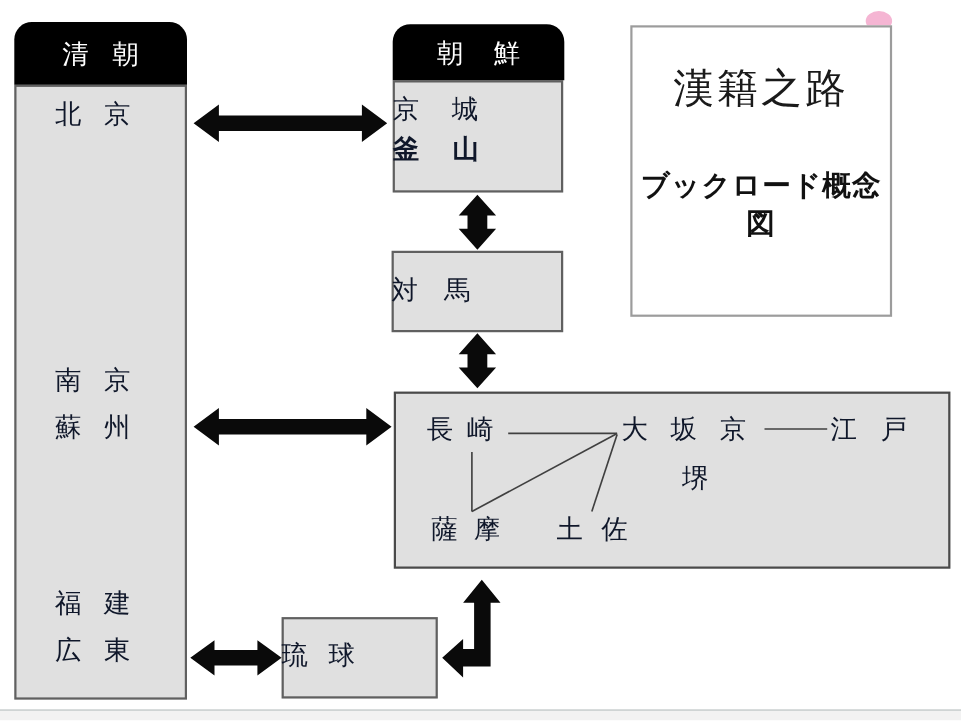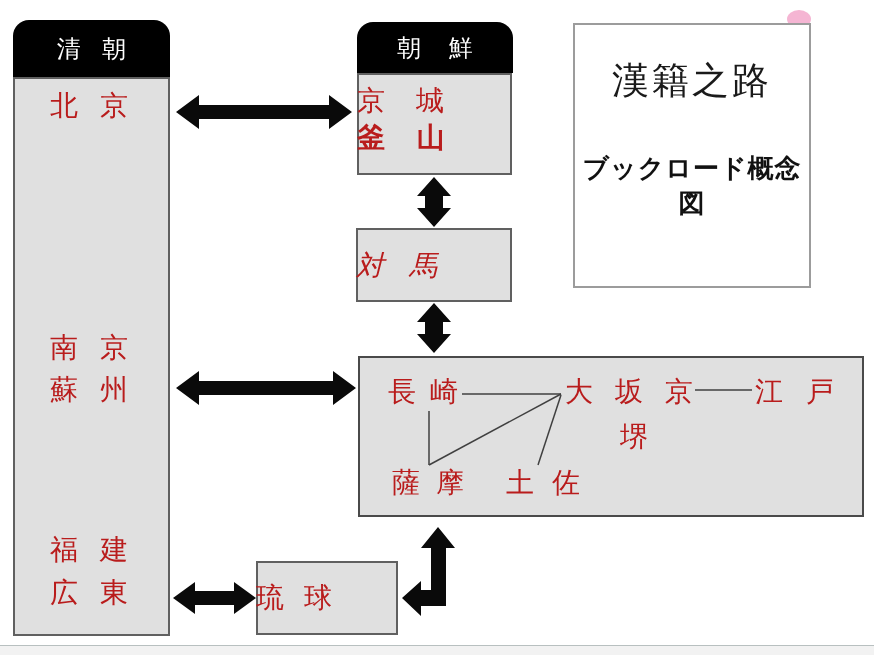--- a/index.html
+++ b/index.html
@@ -29,25 +29,25 @@
     display: flex;
     align-items: center;
     justify-content: center;
     font-size: 24px;
     word-spacing: 16px;
     box-sizing: border-box;
   }
   
   .t {
     position: absolute;
-    font-size: 28px;
+    font-size: 24px;
     line-height: 1;
     white-space: pre;
     word-spacing: 13px;
-    color: #b91c1c;
+    color: #0f172a;
   }
   .center { text-align: left; }
   
   .panel {
     position: absolute;
     left: 573px; top: 23px;
     width: 238px; height: 265px;
     background: #ffffff;
     border: 2px solid #9c9c9c;
     box-sizing: border-box;
@@ -118,21 +118,21 @@
   <span class="t" style="left:50px; top:579px;">広 東</span>
 
   <div class="gbox" style="left:357px; top:73px; width:155px; height:102px;"></div>
   <div class="hdr" style="left:357px; top:22px; width:156px; height:51px; word-spacing:20px;">
     <span>朝 鮮</span>
   </div>
   <span class="t center" style="left:357px; top:87px;  width:155px; word-spacing:22px;">京 城</span>
   <span class="t center" style="left:357px; top:124px; width:155px; word-spacing:22px;font-weight:bold;">釜 山</span>
 
   <div class="gbox" style="left:356px; top:228px; width:156px; height:74px;"></div>
-  <span class="t center" style="left:356px; top:252px; width:188px; word-spacing:16px;font-style:italic;">対 馬</span>
+  <span class="t center" style="left:356px; top:252px; width:188px; word-spacing:16px;">対 馬</span>
 
   <div class="gbox japan-border" style="left:358px; top:356px; width:506px; height:161px;"></div>
   <span class="t" style="left:388px; top:378px; word-spacing:5px;">長 崎</span>
   <span class="t" style="left:565px; top:378px; word-spacing:13px;">大 坂 京</span>
   <span class="t" style="left:755px; top:378px; word-spacing:14px;">江 戸</span>
   <span class="t" style="left:620px; top:423px;">堺</span>
   <span class="t" style="left:392px; top:469px; word-spacing:7px;">薩 摩</span>
   <span class="t" style="left:506px; top:469px; word-spacing:9px;">土 佐</span>
 
   <div class="gbox" style="left:256px; top:561px; width:142px; height:74px;"></div>

